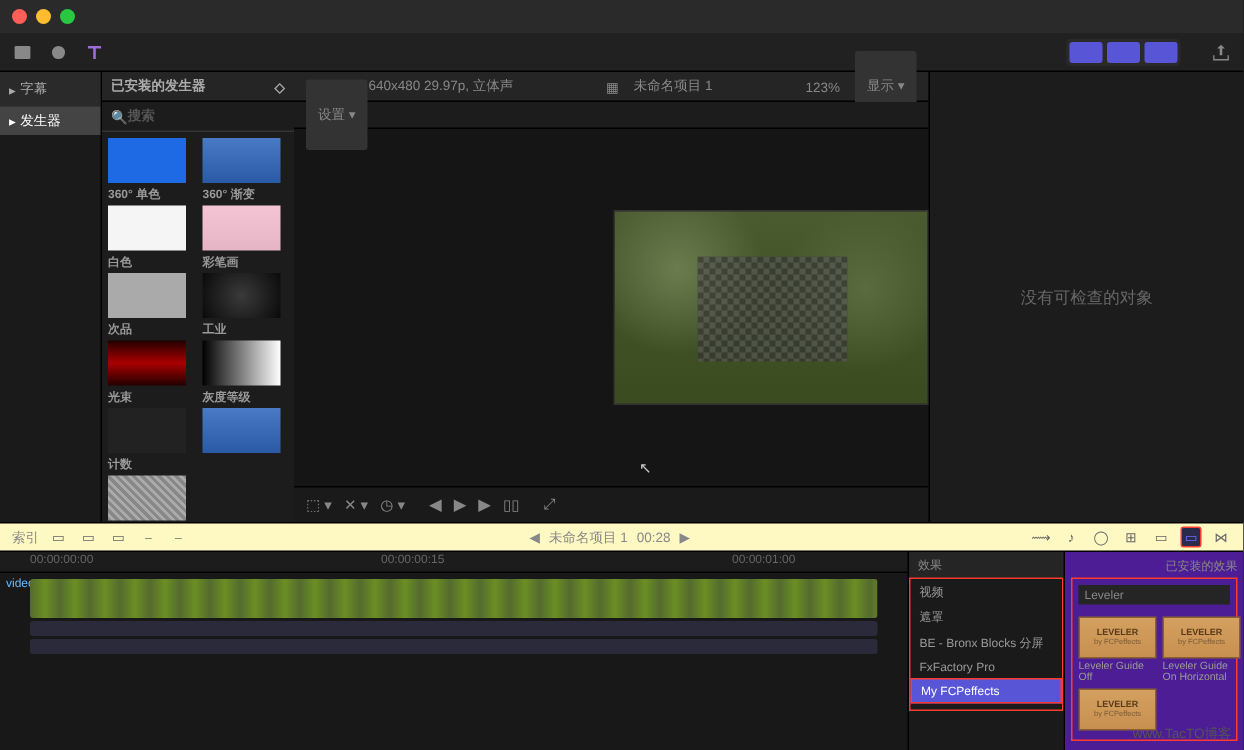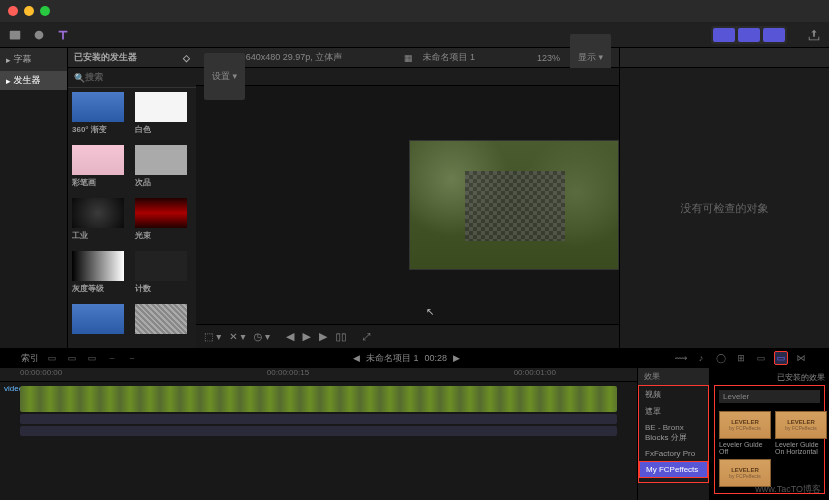--- a/index.html
+++ b/index.html
@@ -37,42 +37,42 @@
   radial-gradient(circle at 20% 30%,#6b7c4f 0%,transparent 30%),
   radial-gradient(circle at 80% 40%,#5a6b3f 0%,transparent 30%),
   linear-gradient(#4a5b2f,#3a4b1f)}
 .checker{position:absolute;top:30px;left:55px;width:100px;height:70px;background:
   repeating-conic-gradient(#555 0 90deg,#333 90deg 180deg);background-size:8px 8px;opacity:0.7}
 .filmstrip{position:absolute;left:-8px;top:0;bottom:0;width:8px;background:repeating-linear-gradient(#000 0 3px,#333 3px 6px)}
 .filmstrip.r{left:auto;right:-8px}
 .cursor{position:absolute;left:230px;top:220px;font-size:10px;color:#ccc}
 .transport{height:24px;background:#1a1a1a;display:flex;align-items:center;padding:0 8px;gap:8px;border-top:1px solid #000}
 .transport .play{font-size:11px;color:#888}
-.inspector { width:210px; background:#1c1c1c; border-left:1px solid #000;display:flex;flex-direction:column}
+.inspector { width:210px; background:#1c1c1c; border-left:1px solid #000;display:flex;flex-direction:row}
 .inspector .hdr{height:20px;background:#252525;border-bottom:1px solid #000}
 .inspector .body{flex:1;display:flex;align-items:center;justify-content:center;font-size:11px;color:#666}
-.tlhdr{height:20px;background:#000000;display:flex;align-items:center;padding:0 21px;font-size:9px;color:#888;border-top:1px solid #000;border-bottom:1px solid #000;gap:6px}
+.tlhdr{height:20px;background:#fef9c3;display:flex;align-items:center;padding:0 8px;font-size:9px;color:#888;border-top:1px solid #000;border-bottom:1px solid #000;gap:6px}
 .tlhdr .spacer{flex:1}
 .tlhdr .icon{width:14px;height:14px;display:flex;align-items:center;justify-content:center;color:#666;font-size:9px}
 .tlhdr .icon.hl{border:1px solid #ff3b30;border-radius:2px;background:#2a2a4a;color:#6b6bff}
 .bottom{display:flex;height:132px}
 .timeline{flex:1;background:#181818;display:flex;flex-direction:column}
 .ruler{height:14px;background:#1c1c1c;display:flex;font-size:8px;color:#666;padding-left:20px;border-bottom:1px solid #000}
 .ruler span{flex:1}
 .tracks{flex:1;position:relative;padding:4px 20px}
 .track{height:26px;background:#2a2a2a;margin-bottom:2px;border-radius:2px;position:relative;overflow:hidden}
 .track.video{background:linear-gradient(90deg,#556b2f 0%,#6b8e23 50%,#556b2f 100%);background-size:20px 100%}
 .track.audio{height:10px;background:#2a2a3a}
 .tracklbl{position:absolute;left:4px;top:2px;font-size:8px;color:#6bf}
-.effects{width:72px;background:#1a1a1a;border-left:1px solid #000;font-size:8px}
+.effects{width:104px;background:#1a1a1a;border-left:1px solid #000;font-size:8px}
 .effects .hdr{padding:3px 6px;background:#252525;color:#888}
 .effects .eitem{padding:3px 6px;color:#999;font-size:8px}
 .effects .eitem.sel{background:#5856d6;color:#fff;border:1px solid #ff3b30}
 .effects .box{border:1px solid #ff3b30;padding-bottom:4px}
-.levpane{width:120px;background:#000000;border-left:1px solid #000;padding:4px;font-size:8px}
+.levpane{width:120px;background:#4c1d95;border-left:1px solid #000;padding:4px;font-size:8px}
 .levpane .hdr{padding:2px 4px;background:#252525;color:#888;margin-bottom:4px}
 .levpane .box{border:1px solid #ff3b30;padding:4px;display:flex;flex-direction:column;gap:4px}
 .levpane .row{display:flex;gap:4px}
 .levcard{width:52px;display:flex;flex-direction:column;gap:2px}
 .levimg{width:52px;height:28px;background:linear-gradient(#d4a05f,#c89050);display:flex;flex-direction:column;align-items:center;justify-content:center;font-size:6px;color:#5a3a1a;font-weight:bold;border:1px solid #8a6030}
 .levimg .sub{font-size:5px;font-weight:normal;color:#7a5a3a}
 .levlbl{font-size:7px;color:#999}
 .watermark{position:absolute;right:8px;bottom:4px;font-size:9px;color:#555}
 svg{width:14px;height:14px;fill:currentColor}
 </style>
@@ -130,20 +130,24 @@
   <div class="genpane">
     <div class="hdr">
       <span>已安装的发生器</span>
       <span style="margin-left:auto">◇</span>
     </div>
     <div class="search">
       <span>🔍</span>
       <span>搜索</span>
     </div>
     <div class="grid" id="gen-grid">
+        <div class="thumb">
+          <div class="img" style="background: rgb(30, 106, 229);"></div>
+          <div class="lbl">360° 单色</div>
+        </div>
         <div class="thumb">
           <div class="img" style="background: linear-gradient(rgb(74, 122, 197), rgb(42, 90, 165));"></div>
           <div class="lbl">360° 渐变</div>
         </div>
         <div class="thumb">
           <div class="img" style="background: rgb(245, 245, 245);"></div>
           <div class="lbl">白色</div>
         </div>
         <div class="thumb">
           <div class="img" style="background: linear-gradient(rgb(245, 197, 213), rgb(229, 181, 197));"></div>

